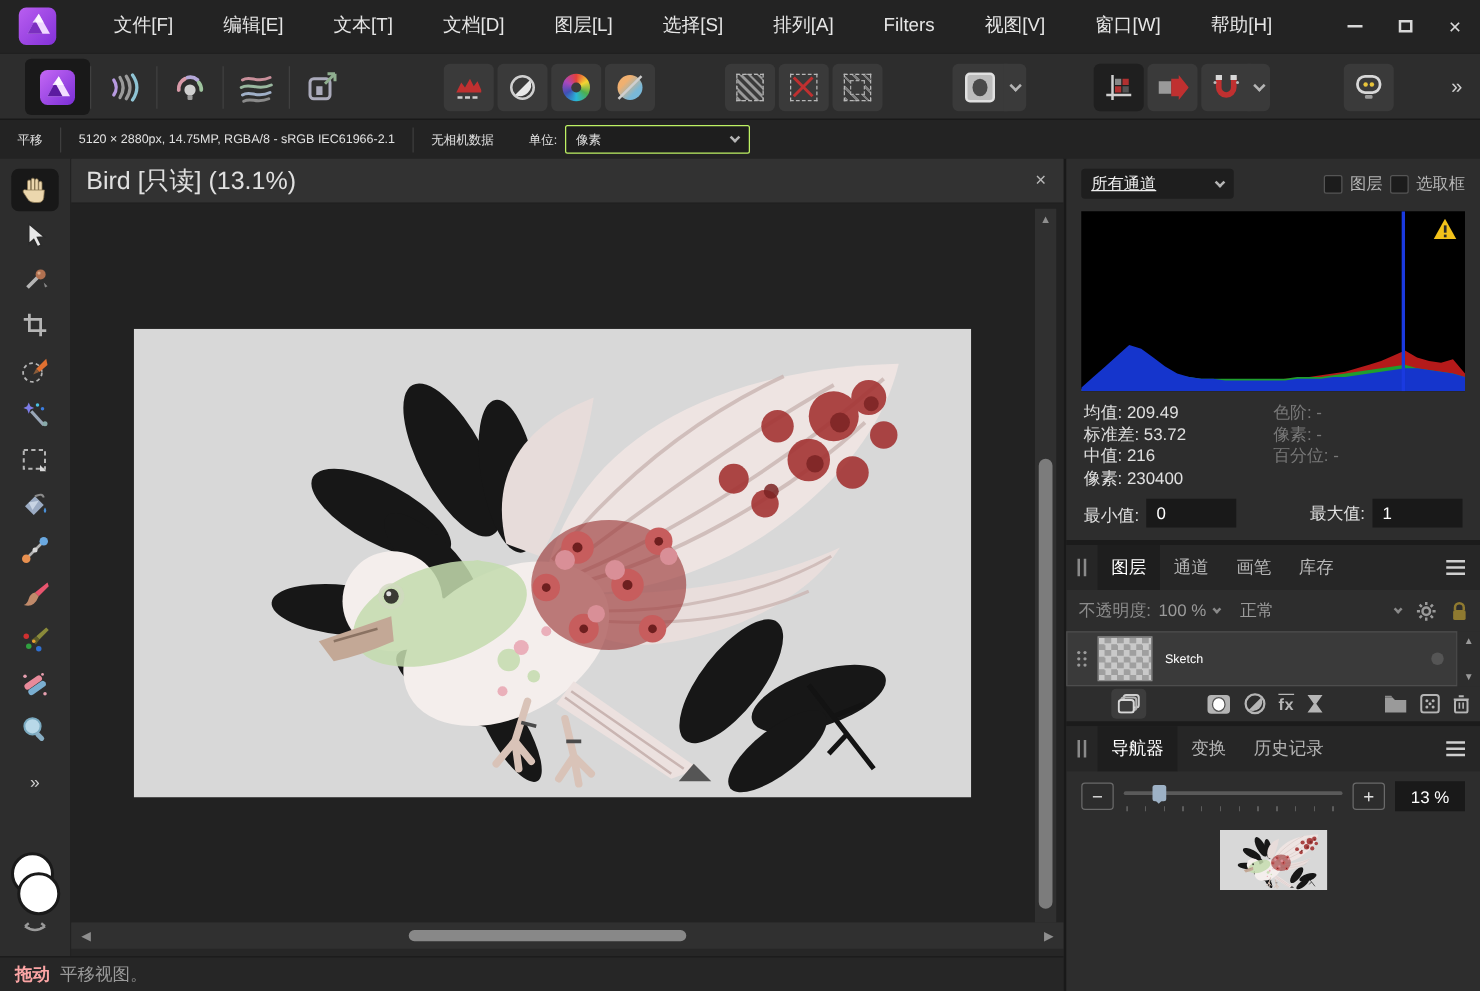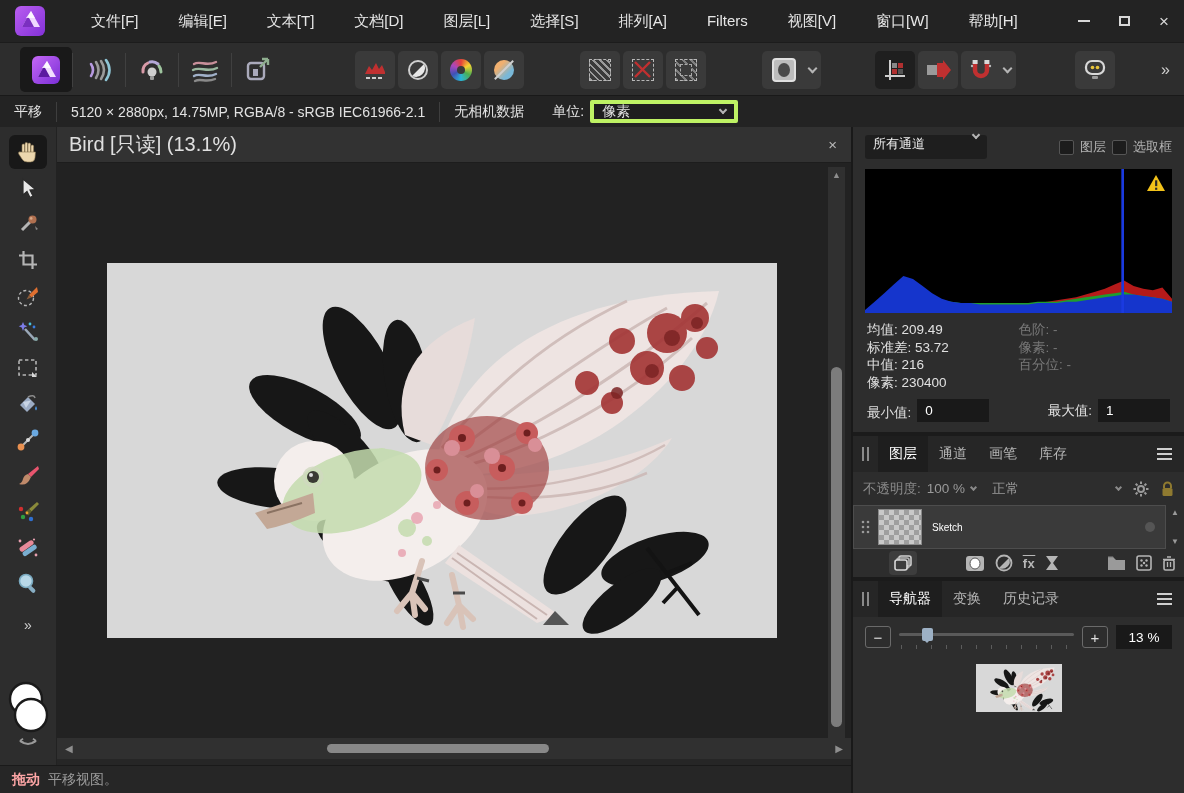--- a/index.html
+++ b/index.html
@@ -34,24 +34,24 @@
   .colorwheel { width:22px; height:22px; border-radius:50%;
     background:conic-gradient(#e5403a,#f5d432,#4caf50,#29b6d8,#3f51b5,#ab47bc,#e5403a); position:relative; }
   .colorwheel::after { content:""; position:absolute; inset:7px; border-radius:50%; background:#3a3a3a; }
   .wb-sphere { width:20px; height:20px; border-radius:50%; background:linear-gradient(135deg,#f0b070 30%,#79b8d8 70%); position:relative; }
   .wb-sphere::after { content:""; position:absolute; left:-3px; top:9px; width:26px; height:2px; background:#cfcfcf; transform:rotate(-45deg); }
   .hatch { background:repeating-linear-gradient(45deg,#9a9a9a 0 2px,transparent 2px 5px); }
   .dashed-box { width:22px; height:22px; border:1.5px dashed #b8b8b8; position:relative; }
 
   
   .contextbar { position:absolute; top:95px; left:0; right:0; height:32px; background:#232323; border-top:1px solid #191919;
-    display:flex; align-items:center; font-size:14px; color:#e2e2e2; }
+    display:flex; align-items:center; font-size:10px; color:#e2e2e2; }
   .ctx-sep { width:1px; height:20px; background:#3e3e3e; }
   .ctx-item { padding:0 14px; white-space:nowrap; }
-  .unit-select { width:148px; height:23px; background:#1e1e1e; border:4px solid #bef264; border-radius:2px;
+  .unit-select { width:148px; height:23px; background:#1e1e1e; border:1px solid #bef264; border-radius:2px;
     display:flex; align-items:center; padding:0 8px; margin-left:4px;gap:28px; }
   .unit-select .chev { margin-left:auto; width:6px; height:6px; }
 
   
   .toolstrip { position:absolute; top:127px; left:0; width:57px; bottom:28px; background:#2d2d2d; border-right:1px solid #222; }
   .tools { display:flex; flex-direction:column; align-items:center; padding-top:8px; }
   .tool { width:38px; height:34px; display:flex; align-items:center; justify-content:center; margin-bottom:2px; border-radius:6px; }
   .tool.selected { background:#181818; }
   .tool-more { color:#cfcfcf; font-size:14px; margin-top:14px; }
   .swatches { position:absolute; bottom:14px; left:0; width:57px; height:74px; }
@@ -84,22 +84,22 @@
   .grip { display:flex; gap:3px; margin:0 9px 0 9px; }
   .grip i { display:block; width:2px; height:14px; background:#8a8a8a; }
   .p-tab { font-size:14px; color:#b5b5b5; padding:0 11px; height:36px; display:flex; align-items:center; }
   .p-tab.active { background:#1e1e1e; color:#fff; }
   .burger { margin-left:auto; margin-right:12px; display:flex; flex-direction:column; gap:3px; }
   .burger i { display:block; width:15px; height:2px; background:#cfcfcf; }
   .divider { height:4px; background:#1b1b1b; flex:0 0 auto; }
 
   
   .hist-controls { height:40px; display:flex; align-items:center; padding:0 12px; flex:0 0 auto; }
-  .channel-select { width:122px; height:24px; background:#1e1e1e; border-radius:3px; display:flex; 
-    padding:0 8px; font-size:13px; color:#eee; }
+  .channel-select { width:122px; height:24px; background:#1e1e1e; border-radius:3px; display:flex; align-items:center;
+    padding:0 8px; font-size:13px; color:#eee;text-decoration:underline; }
   .channel-select .chev { margin-left:auto; width:6px; height:6px; }
   .hist-checks { margin-left:auto; display:flex; align-items:center; gap:6px; font-size:13px; color:#b5b5b5; }
   .checkbox { width:15px; height:15px; background:#1c1c1c; border:1px solid #555; border-radius:2px; }
   .hist-box { margin:2px 12px 4px; height:144px; background:#000; position:relative; flex:0 0 auto; }
   .hist-box svg.plot { width:100%; height:100%; display:block; }
   .warn { position:absolute; top:5px; right:6px; }
   .hist-stats { display:flex; padding:4px 14px 0; font-size:13.5px; flex:0 0 auto; }
   .hist-stats .col { width:50%; }
   .hist-stats .row { line-height:17.5px; color:#e0e0e0; }
   .hist-stats .col.dim .row { color:#787878; }

